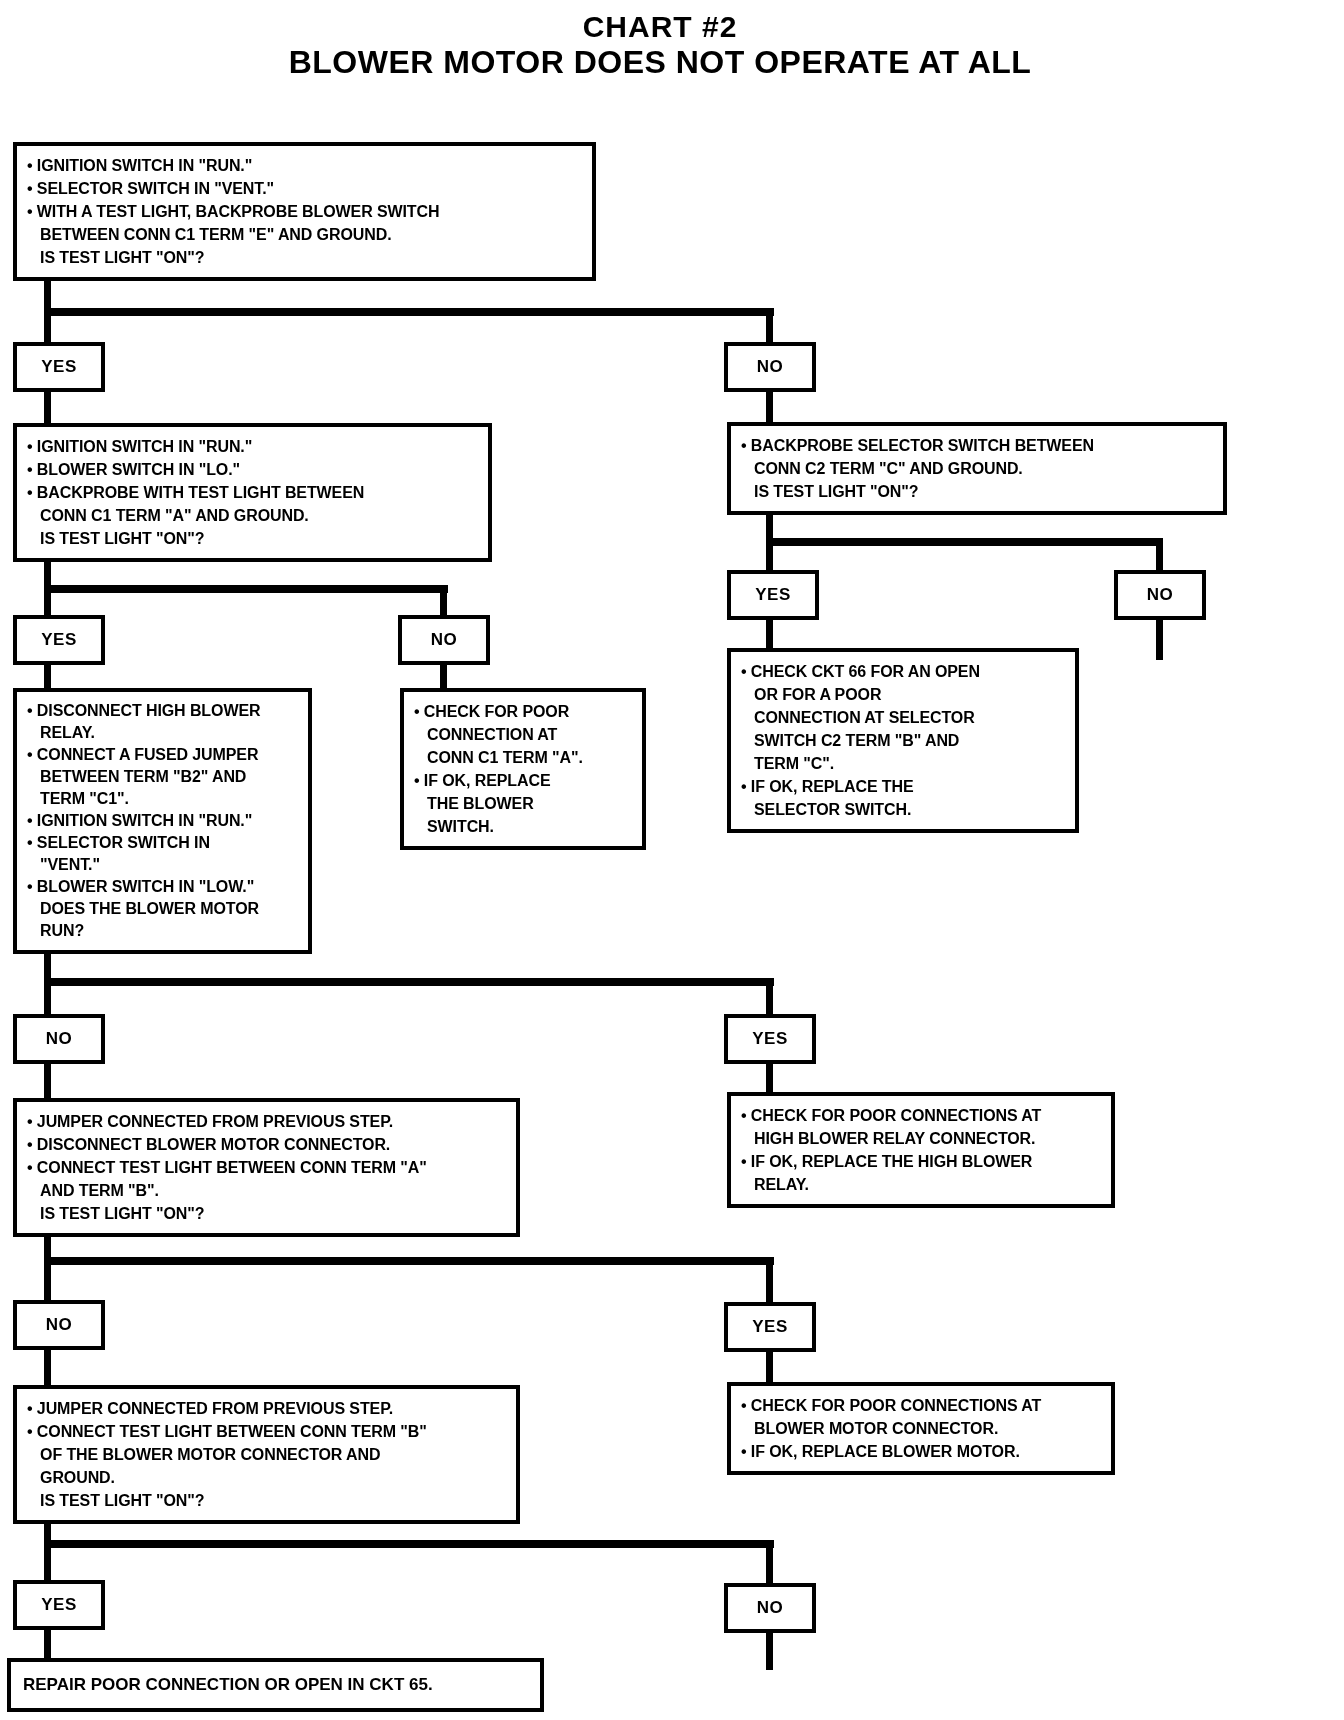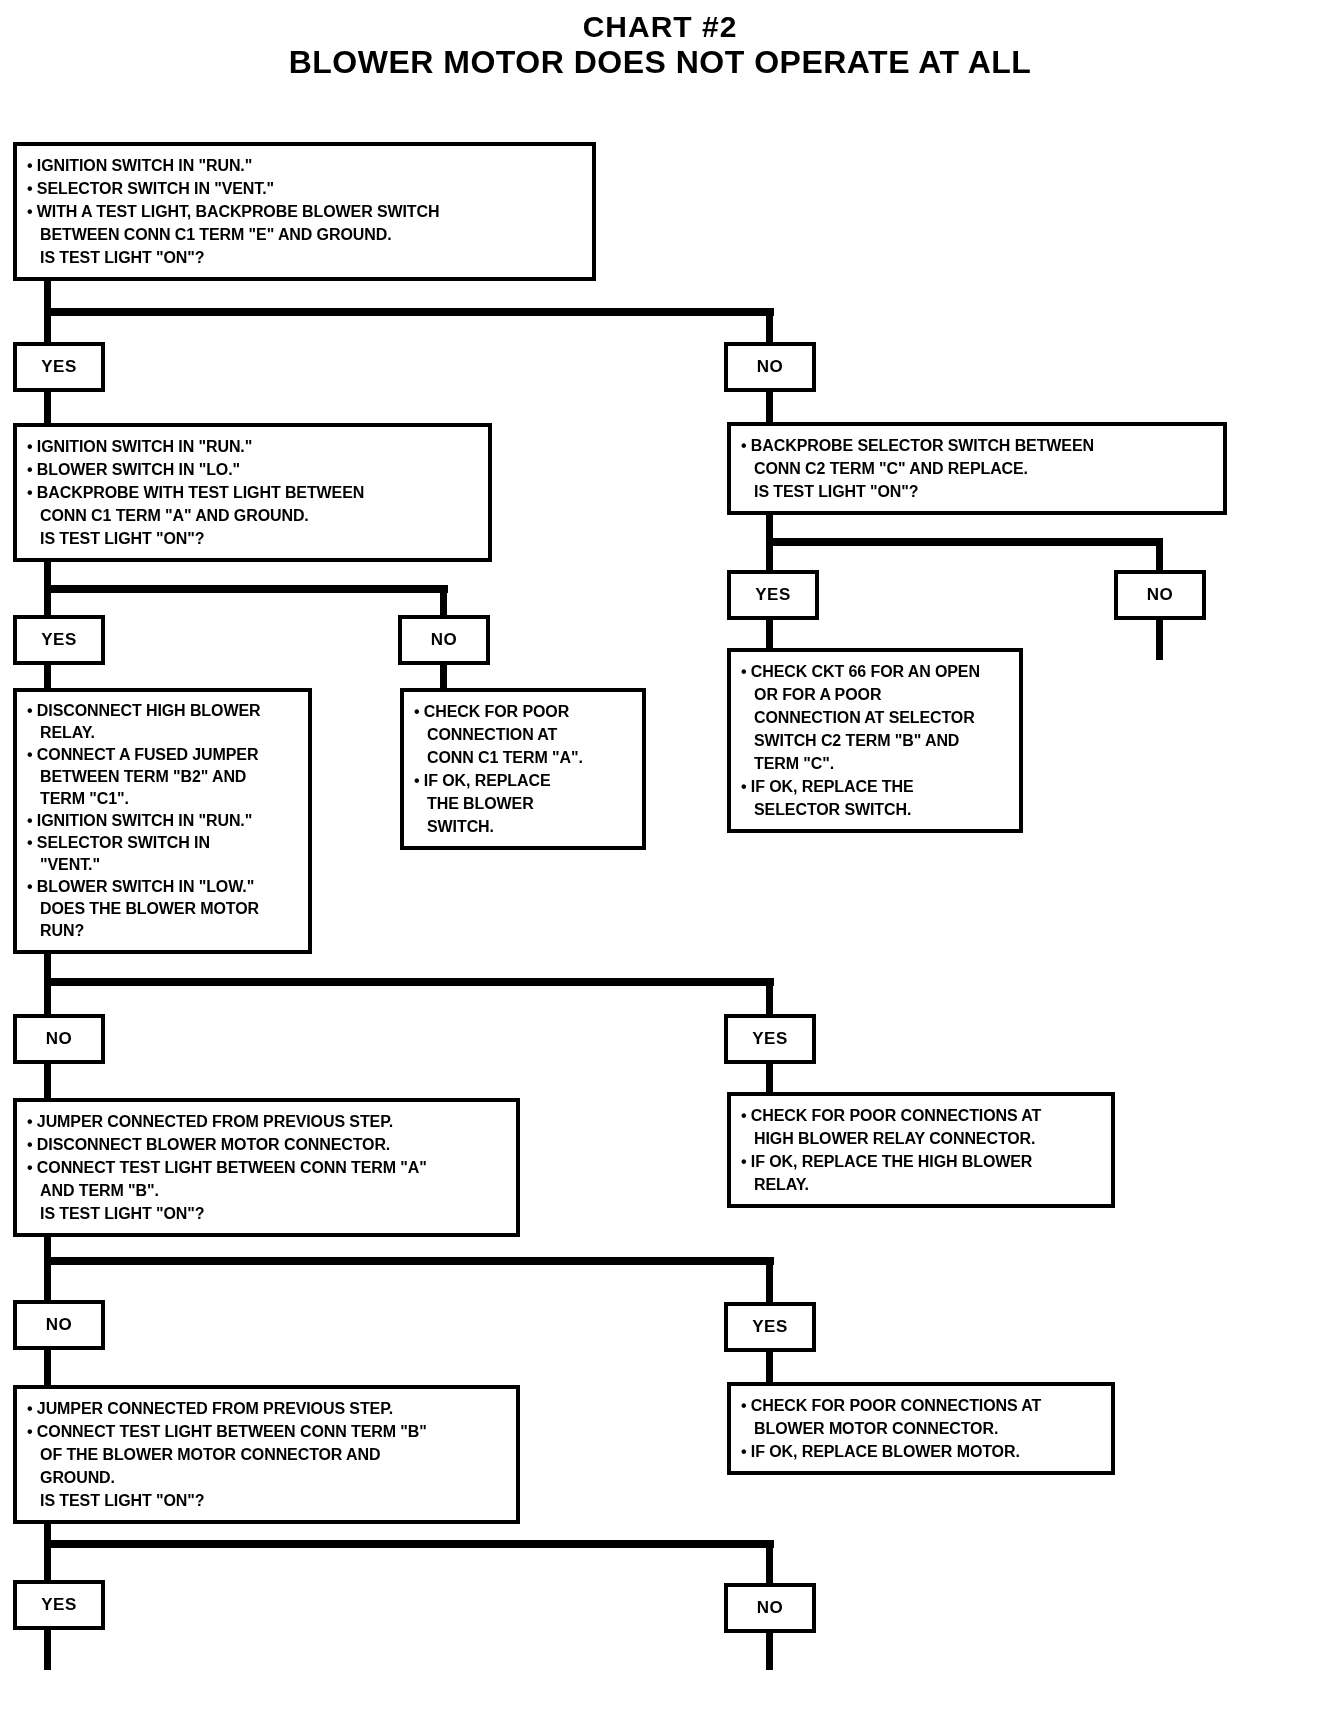--- a/index.html
+++ b/index.html
@@ -99,30 +99,30 @@
 
   <div class="tag" style="left:13px;top:342px;">YES</div>
   <div class="tag" style="left:724px;top:342px;">NO</div>
 
   <div class="box" style="left:13px;top:423px;width:479px;">• IGNITION SWITCH IN "RUN."
 • BLOWER SWITCH IN "LO."
 • BACKPROBE WITH TEST LIGHT BETWEEN
    CONN C1 TERM "A" AND GROUND.
    IS TEST LIGHT "ON"?</div>
   <div class="box" style="left:727px;top:422px;width:500px;">• BACKPROBE SELECTOR SWITCH BETWEEN
-   CONN C2 TERM "C" AND REPLACE.
+   CONN C2 TERM "C" AND GROUND.
    IS TEST LIGHT "ON"?</div>
 
   <div class="tag" style="left:727px;top:570px;">YES</div>
   <div class="tag" style="left:1114px;top:570px;">NO</div>
 
   <div class="tag" style="left:13px;top:615px;">YES</div>
   <div class="tag" style="left:398px;top:615px;">NO</div>
 
-  <div class="box" style="left:727px;top:648px;width:296px;">• CHECK CKT 66 FOR AN OPEN
+  <div class="box" style="left:727px;top:648px;width:352px;">• CHECK CKT 66 FOR AN OPEN
    OR FOR A POOR
    CONNECTION AT SELECTOR
    SWITCH C2 TERM "B" AND
    TERM "C".
 • IF OK, REPLACE THE
    SELECTOR SWITCH.</div>
 
   <div class="box" style="left:13px;top:688px;width:299px;line-height:22px;">• DISCONNECT HIGH BLOWER
    RELAY.
 • CONNECT A FUSED JUMPER
@@ -162,14 +162,15 @@
    OF THE BLOWER MOTOR CONNECTOR AND
    GROUND.
    IS TEST LIGHT "ON"?</div>
   <div class="box" style="left:727px;top:1382px;width:388px;">• CHECK FOR POOR CONNECTIONS AT
    BLOWER MOTOR CONNECTOR.
 • IF OK, REPLACE BLOWER MOTOR.</div>
 
   <div class="tag" style="left:13px;top:1580px;">YES</div>
   <div class="tag" style="left:724px;top:1583px;">NO</div>
 
+  <div class="box-single" style="left:7px;top:1658px;width:537px;">REPAIR POOR CONNECTION OR OPEN IN CKT 65.</div>
 
 </div>
 
 </body></html>

